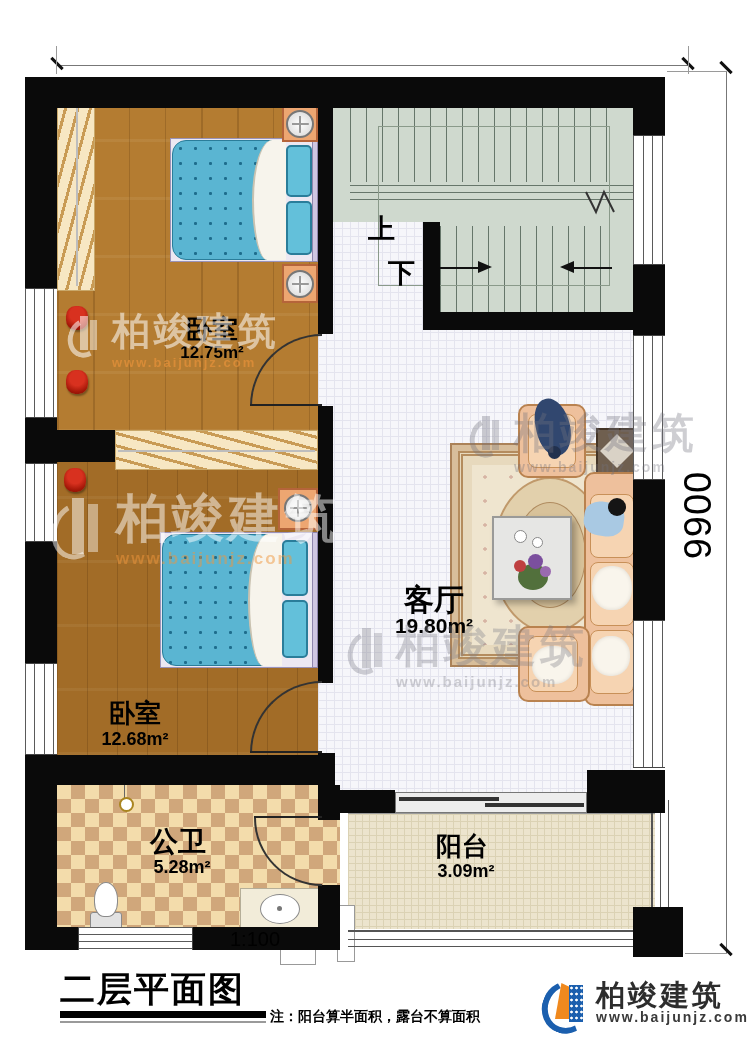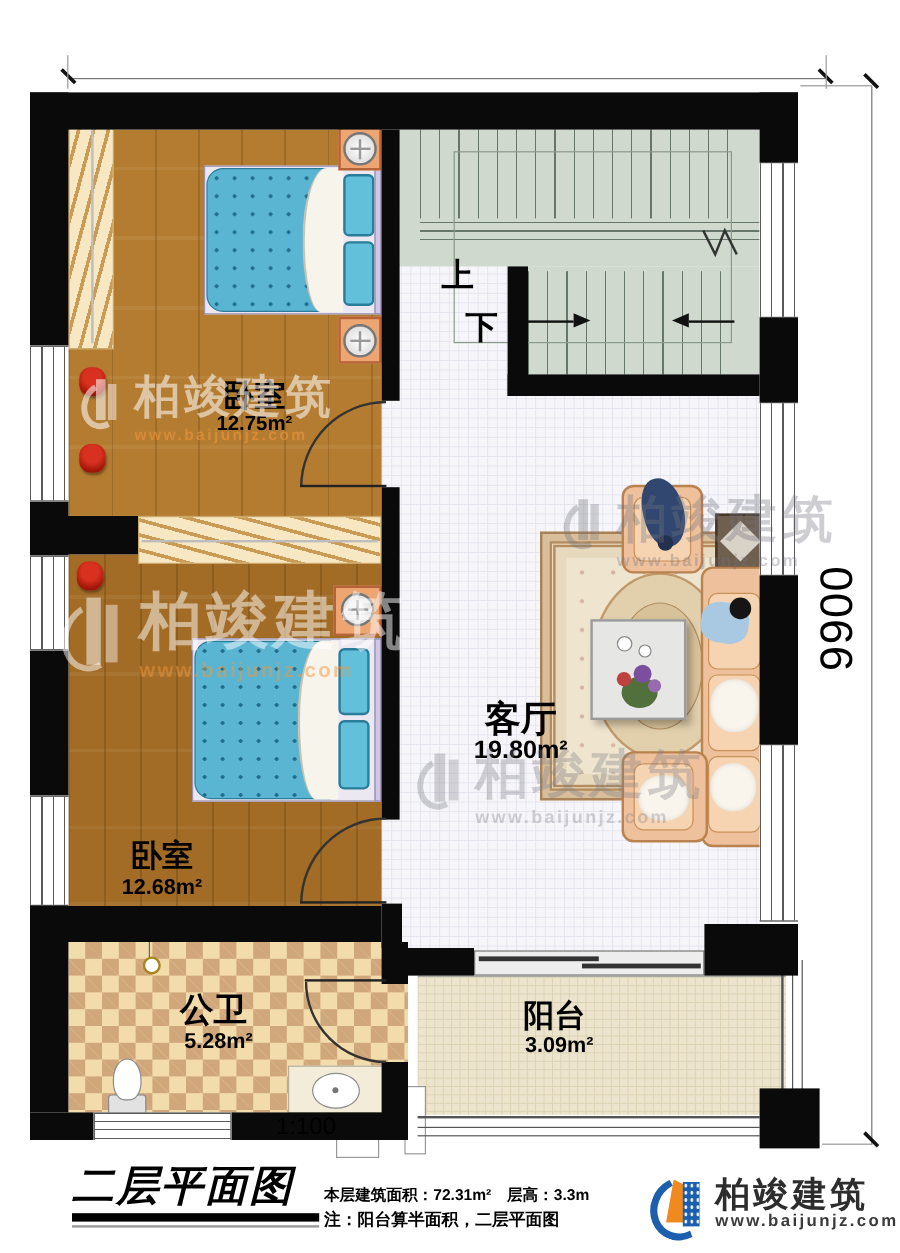--- a/index.html
+++ b/index.html
@@ -286,26 +286,25 @@
       <div class="g-arc" style="left:0;top:7px;width:27px;height:34px;"></div>
       <div class="g-b1" style="left:14px;top:4px;width:9px;height:40px;"></div>
       <div class="g-b2" style="left:26px;top:9px;width:8px;height:34px;"></div>
     </div>
     <div>
       <div class="name" style="font-size:44px;">柏竣建筑</div>
       <div class="url" style="font-size:15px;">www.baijunjz.com</div>
     </div>
   </div>
 
-  <div class="titleblock" style="left:60px;top:971px;font-size:35px;font-weight:600;letter-spacing:2px;line-height:1;font-style:italic;">二层平面图</div>
+  <div class="titleblock" style="left:60px;top:971px;font-size:35px;font-weight:600;letter-spacing:2px;line-height:1;">二层平面图</div>
   <div class="titleblock" style="left:230px;top:928px;font-size:20px;font-weight:400;">1:100</div>
   <div class="abs" style="left:60px;top:1011px;width:206px;height:7px;background:#000;"></div>
   <div class="abs" style="left:60px;top:1021px;width:206px;height:2px;background:#9a9a9a;"></div>
-  <div class="titleblock" style="left:270px;top:987px;font-size:13px;font-weight:600;">本层建筑面积：72.31m²　层高：3.3m</div>
-  <div class="titleblock" style="left:270px;top:1008px;font-size:14px;font-weight:600;">注：阳台算半面积，二层平面图</div>
+  <div class="titleblock" style="left:270px;top:1008px;font-size:14px;font-weight:600;">注：阳台算半面积，露台不算面积</div>
   <div class="logo-icon" style="left:542px;top:976px;">
     <div class="swoosh"></div>
     <div class="tower-o"></div>
     <div class="tower-b"></div>
   </div>
   <div class="titleblock" style="left:596px;top:976px;font-size:29px;font-weight:800;letter-spacing:3px;color:#2d2d2d;">柏竣建筑</div>
   <div class="titleblock" style="left:596px;top:1009px;font-size:14px;font-weight:700;letter-spacing:2px;color:#3a3a3a;">www.baijunjz.com</div>
 
 </div>
 

